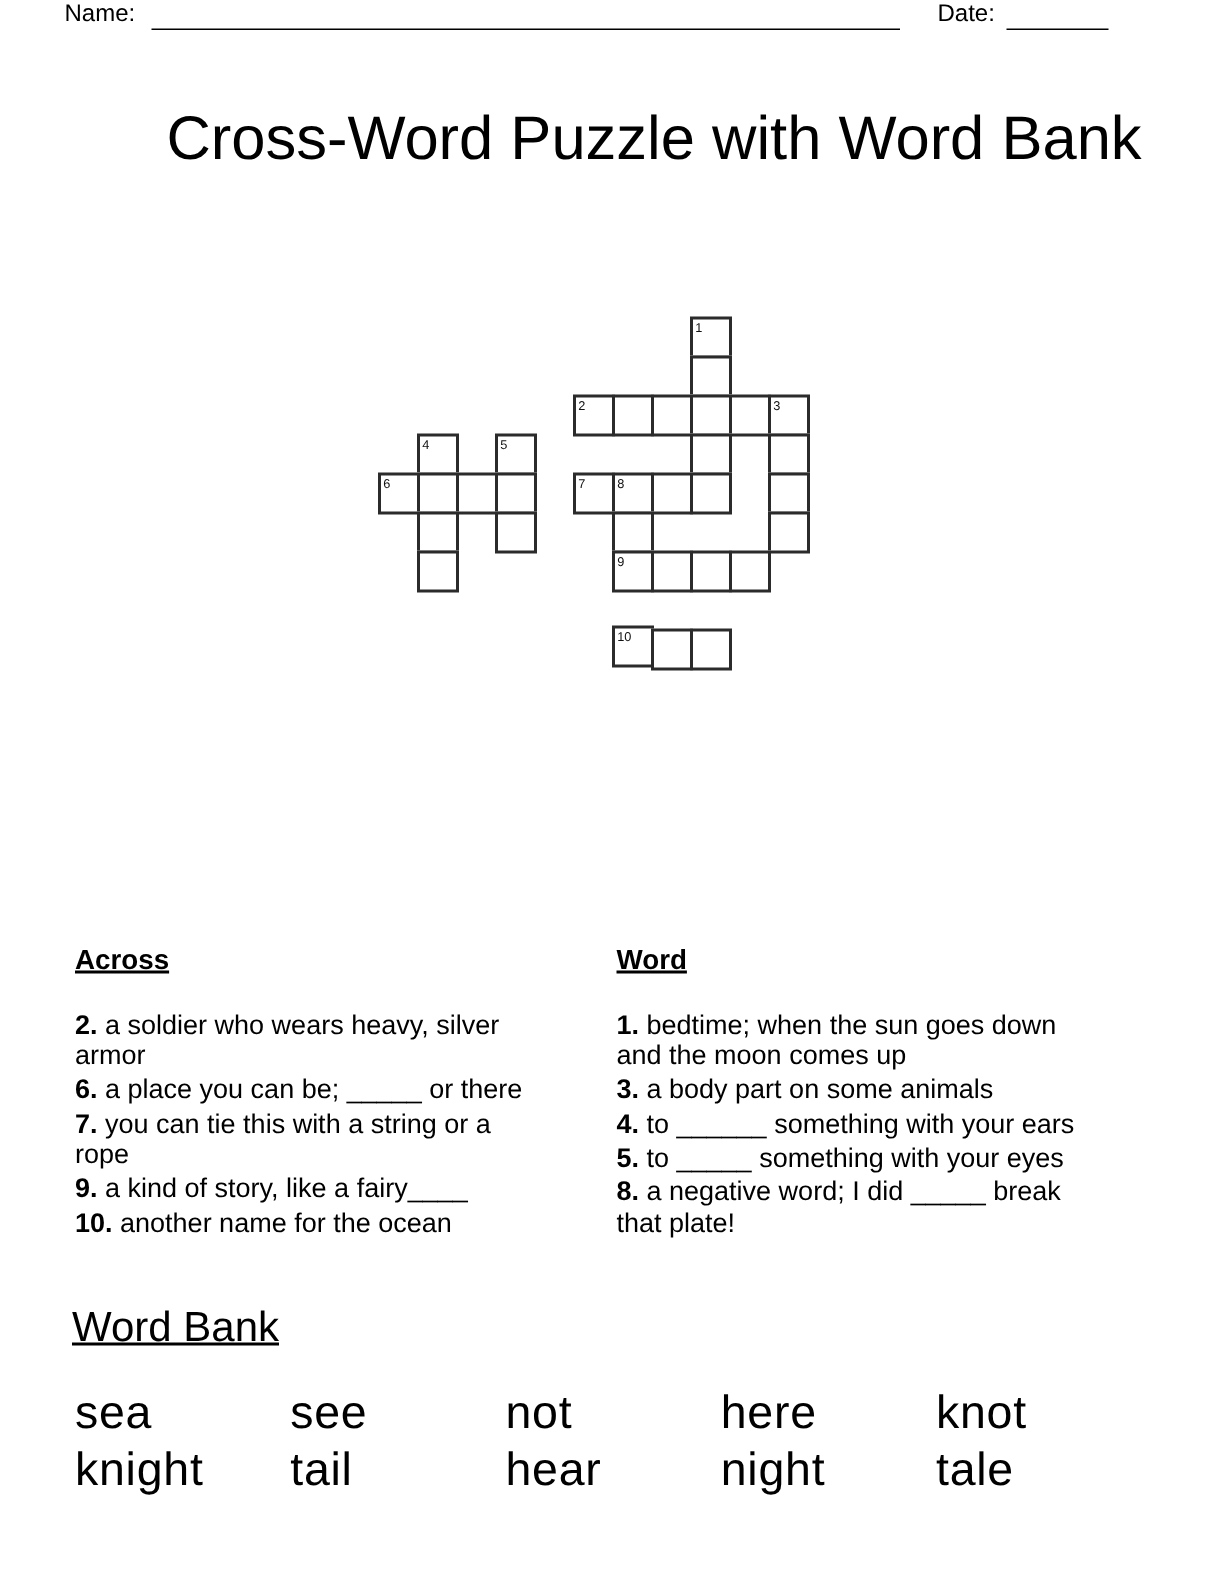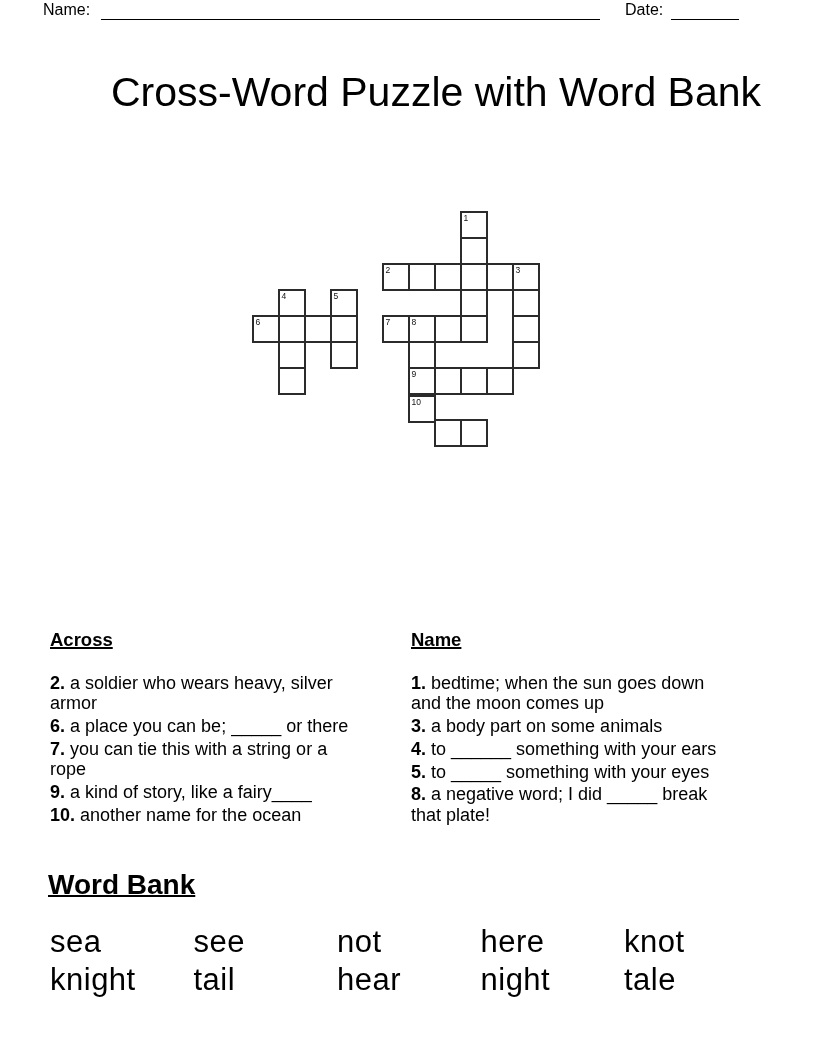--- a/index.html
+++ b/index.html
@@ -50,21 +50,21 @@
   }
   .clue {
     white-space: pre-line;
     font-size: 18px; line-height: 20.3px; margin: 0 0 2.5px 0;
   }
   .clue-num { font-weight: bold; }
 
   
   .wb-heading {
     position: absolute; left: 48px; top: 845px;
-    font-size: 28px; font-weight: bold;
+    font-size: 28px; font-weight: normal;
     text-decoration: underline; text-decoration-thickness: 2.2px;
     line-height: 34px;
   }
   #wordbank-grid {
     position: absolute; left: 50px; top: 923px;
     display: grid; grid-template-columns: repeat(5, 143.5px);
     grid-auto-rows: 38px;
   }
   .wb-word { font-size: 31px; line-height: 38px; letter-spacing: 0.5px; }
 </style>
@@ -122,42 +122,42 @@
       <div class="cell" style="left: 330px; top: 341px;"></div>
       <div class="cell" style="left: 408px; top: 341px;"></div>
       <div class="cell" style="left: 512px; top: 341px;"></div>
       <div class="cell" style="left: 278px; top: 367px;"></div>
       <div class="cell" style="left: 408px; top: 367px;">
         <span class="cellnum">9</span>
       </div>
       <div class="cell" style="left: 434px; top: 367px;"></div>
       <div class="cell" style="left: 460px; top: 367px;"></div>
       <div class="cell" style="left: 486px; top: 367px;"></div>
-      <div class="cell" style="left: 408px; top: 395px;">
+      <div class="cell" style="left: 408px; top: 417px;">
         <span class="cellnum">10</span>
       </div>
       <div class="cell" style="left: 434px; top: 419px;"></div>
       <div class="cell" style="left: 460px; top: 419px;"></div>
     </div>
 
   <div class="clue-col clues-across">
     <h2 class="clue-heading">Across</h2>
     <div id="across-list">
         <div class="clue"><span class="clue-num">2.</span> a soldier who wears heavy, silver
 armor</div>
         <div class="clue"><span class="clue-num">6.</span> a place you can be; _____ or there</div>
         <div class="clue"><span class="clue-num">7.</span> you can tie this with a string or a
 rope</div>
         <div class="clue"><span class="clue-num">9.</span> a kind of story, like a fairy____</div>
         <div class="clue"><span class="clue-num">10.</span> another name for the ocean</div>
       </div>
   </div>
 
   <div class="clue-col clues-down">
-    <h2 class="clue-heading">Name</h2>
+    <h2 class="clue-heading">Word</h2>
     <div id="down-list">
         <div class="clue"><span class="clue-num">1.</span> bedtime; when the sun goes down
 and the moon comes up</div>
         <div class="clue"><span class="clue-num">3.</span> a body part on some animals</div>
         <div class="clue"><span class="clue-num">4.</span> to ______ something with your ears</div>
         <div class="clue"><span class="clue-num">5.</span> to _____ something with your eyes</div>
         <div class="clue"><span class="clue-num">8.</span> a negative word; I did _____ break
 that plate!</div>
       </div>
   </div>

